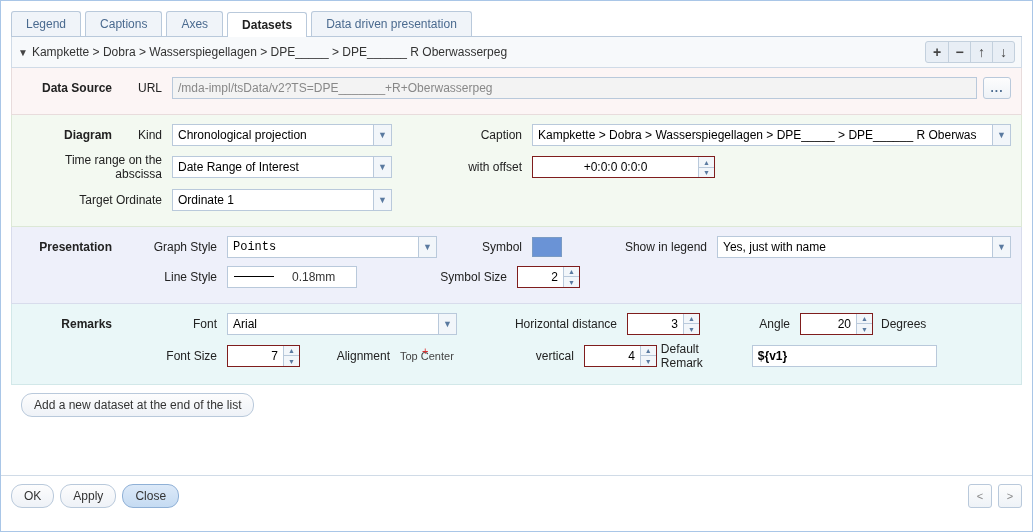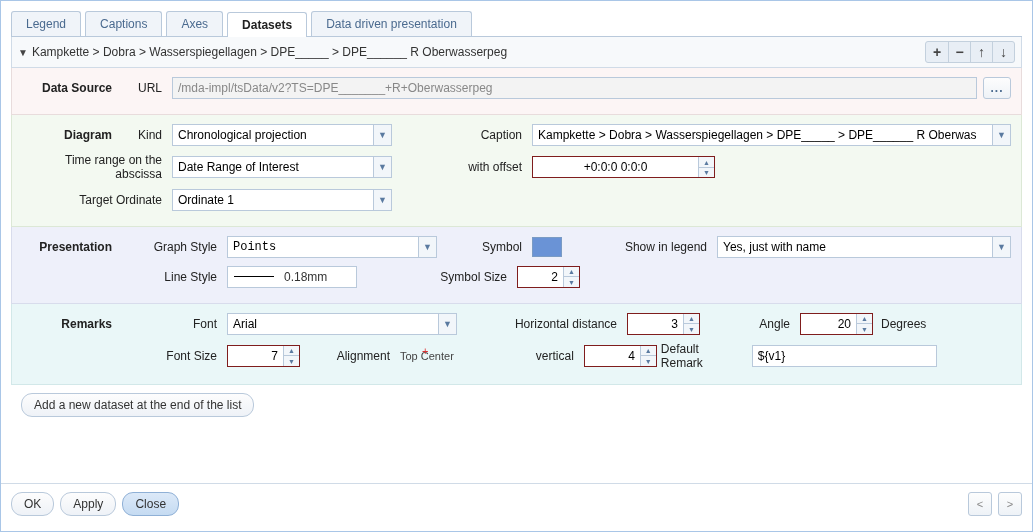--- a/index.html
+++ b/index.html
@@ -32,24 +32,24 @@
 .spin { display: inline-flex; height: 22px; border: 1px solid #7f1d1d; background: #fff; }
 .spin input { border: none; padding: 0 5px; font-size: 12px; text-align: right; outline: none; }
 .spin .arrs { width: 16px; display: flex; flex-direction: column; border-left: 1px solid #b9c9db; }
 .spin .arrs span { flex: 1; font-size: 7px; display: flex; align-items: center; justify-content: center; color: #5a7aa0; cursor: pointer; background: #f2f6fa; }
 .spin .arrs span:first-child { border-bottom: 1px solid #b9c9db; }
 .btn { height: 24px; padding: 0 12px; border: 1px solid #b9c9db; background: linear-gradient(#fdfdfd,#eef2f7); border-radius: 11px; cursor: pointer; font-size: 12px; color: #333; }
 .btn.primary { background: linear-gradient(#dce9f8,#c5dbf2); border-color: #8fb0d6; }
 .iconbtn { width: 28px; height: 22px; border: 1px solid #b9c9db; background: linear-gradient(#fdfdfd,#eef2f7); border-radius: 3px; display: flex; align-items: center; justify-content: center; cursor: pointer; font-weight: bold; color: #4a6a8f; letter-spacing: 1px; }
 .swatch { width: 30px; height: 20px; border: 1px solid #7a9bc4; background: #6a93d6; display: inline-block; cursor: pointer; }
 .swatch.lg { width: 90px; }
-.linesample { display: inline-flex; align-items: center; gap: 10px; border: 1px solid #b9c9db; height: 22px; padding: 0 6px; background: #fff; width: 130px; }
+.linesample { display: inline-flex; align-items: center; gap: 18px; border: 1px solid #b9c9db; height: 22px; padding: 0 6px; background: #fff; width: 130px; }
 .linesample .ln { width: 40px; height: 1px; background: #000; }
 .chk { width: 14px; height: 14px; border: 1px solid #b9c9db; background: #fff; display: inline-block; cursor: pointer; }
-.footer { position: absolute; left: 0; right: 0; bottom: 8px; height: 40px; border-top: 1px solid #d0dbe7; padding: 7px 10px; display: flex; align-items: center; justify-content: space-between; background: #fff; }
+.footer { position: absolute; left: 0; right: 0; bottom: 16px; height: 40px; border-top: 1px solid #d0dbe7; padding: 7px 10px; display: flex; align-items: center; justify-content: space-between; background: #fff; }
 .footer .fbtns { display: flex; gap: 6px; }
 .navarr { width: 24px; height: 24px; border: 1px solid #b9c9db; border-radius: 3px; background: linear-gradient(#fdfdfd,#eef2f7); display: flex; align-items: center; justify-content: center; color: #888; cursor: pointer; font-size: 11px; }
 .addbar { padding: 8px 10px; }
 .tc { font-size: 11px; color: #444; position: relative; }
 .tc .reddot { color: #d33; position: absolute; top: -5px; left: 22px; font-size: 11px; }
 </style>
 </head>
 <body>
 
 <div class="window">
@@ -196,21 +196,21 @@
         <span class="tc"><span class="reddot">+</span><span>Top Center</span></span>
         <div class="lab" style="width:130px">vertical</div>
         <div class="spin">
             <input style="width: 55px;" value="4">
             <div class="arrs">
               <span>▲</span>
               <span>▼</span>
             </div>
           </div>
         <div class="lab" style="width:95px;text-align:left;padding-left:4px">Default Remark</div>
-        <input type="text" class="fld" style="width: 185px;" value="${v1}">
+        <input type="text" class="fld" style="width: 185px; font-weight: bold;" value="${v1}">
       </div>
     </div>
 
     <div class="addbar">
       <button class="btn">Add a new dataset at the end of the list</button>
     </div>
   </div>
 
   <div class="footer">
     <div class="fbtns">

